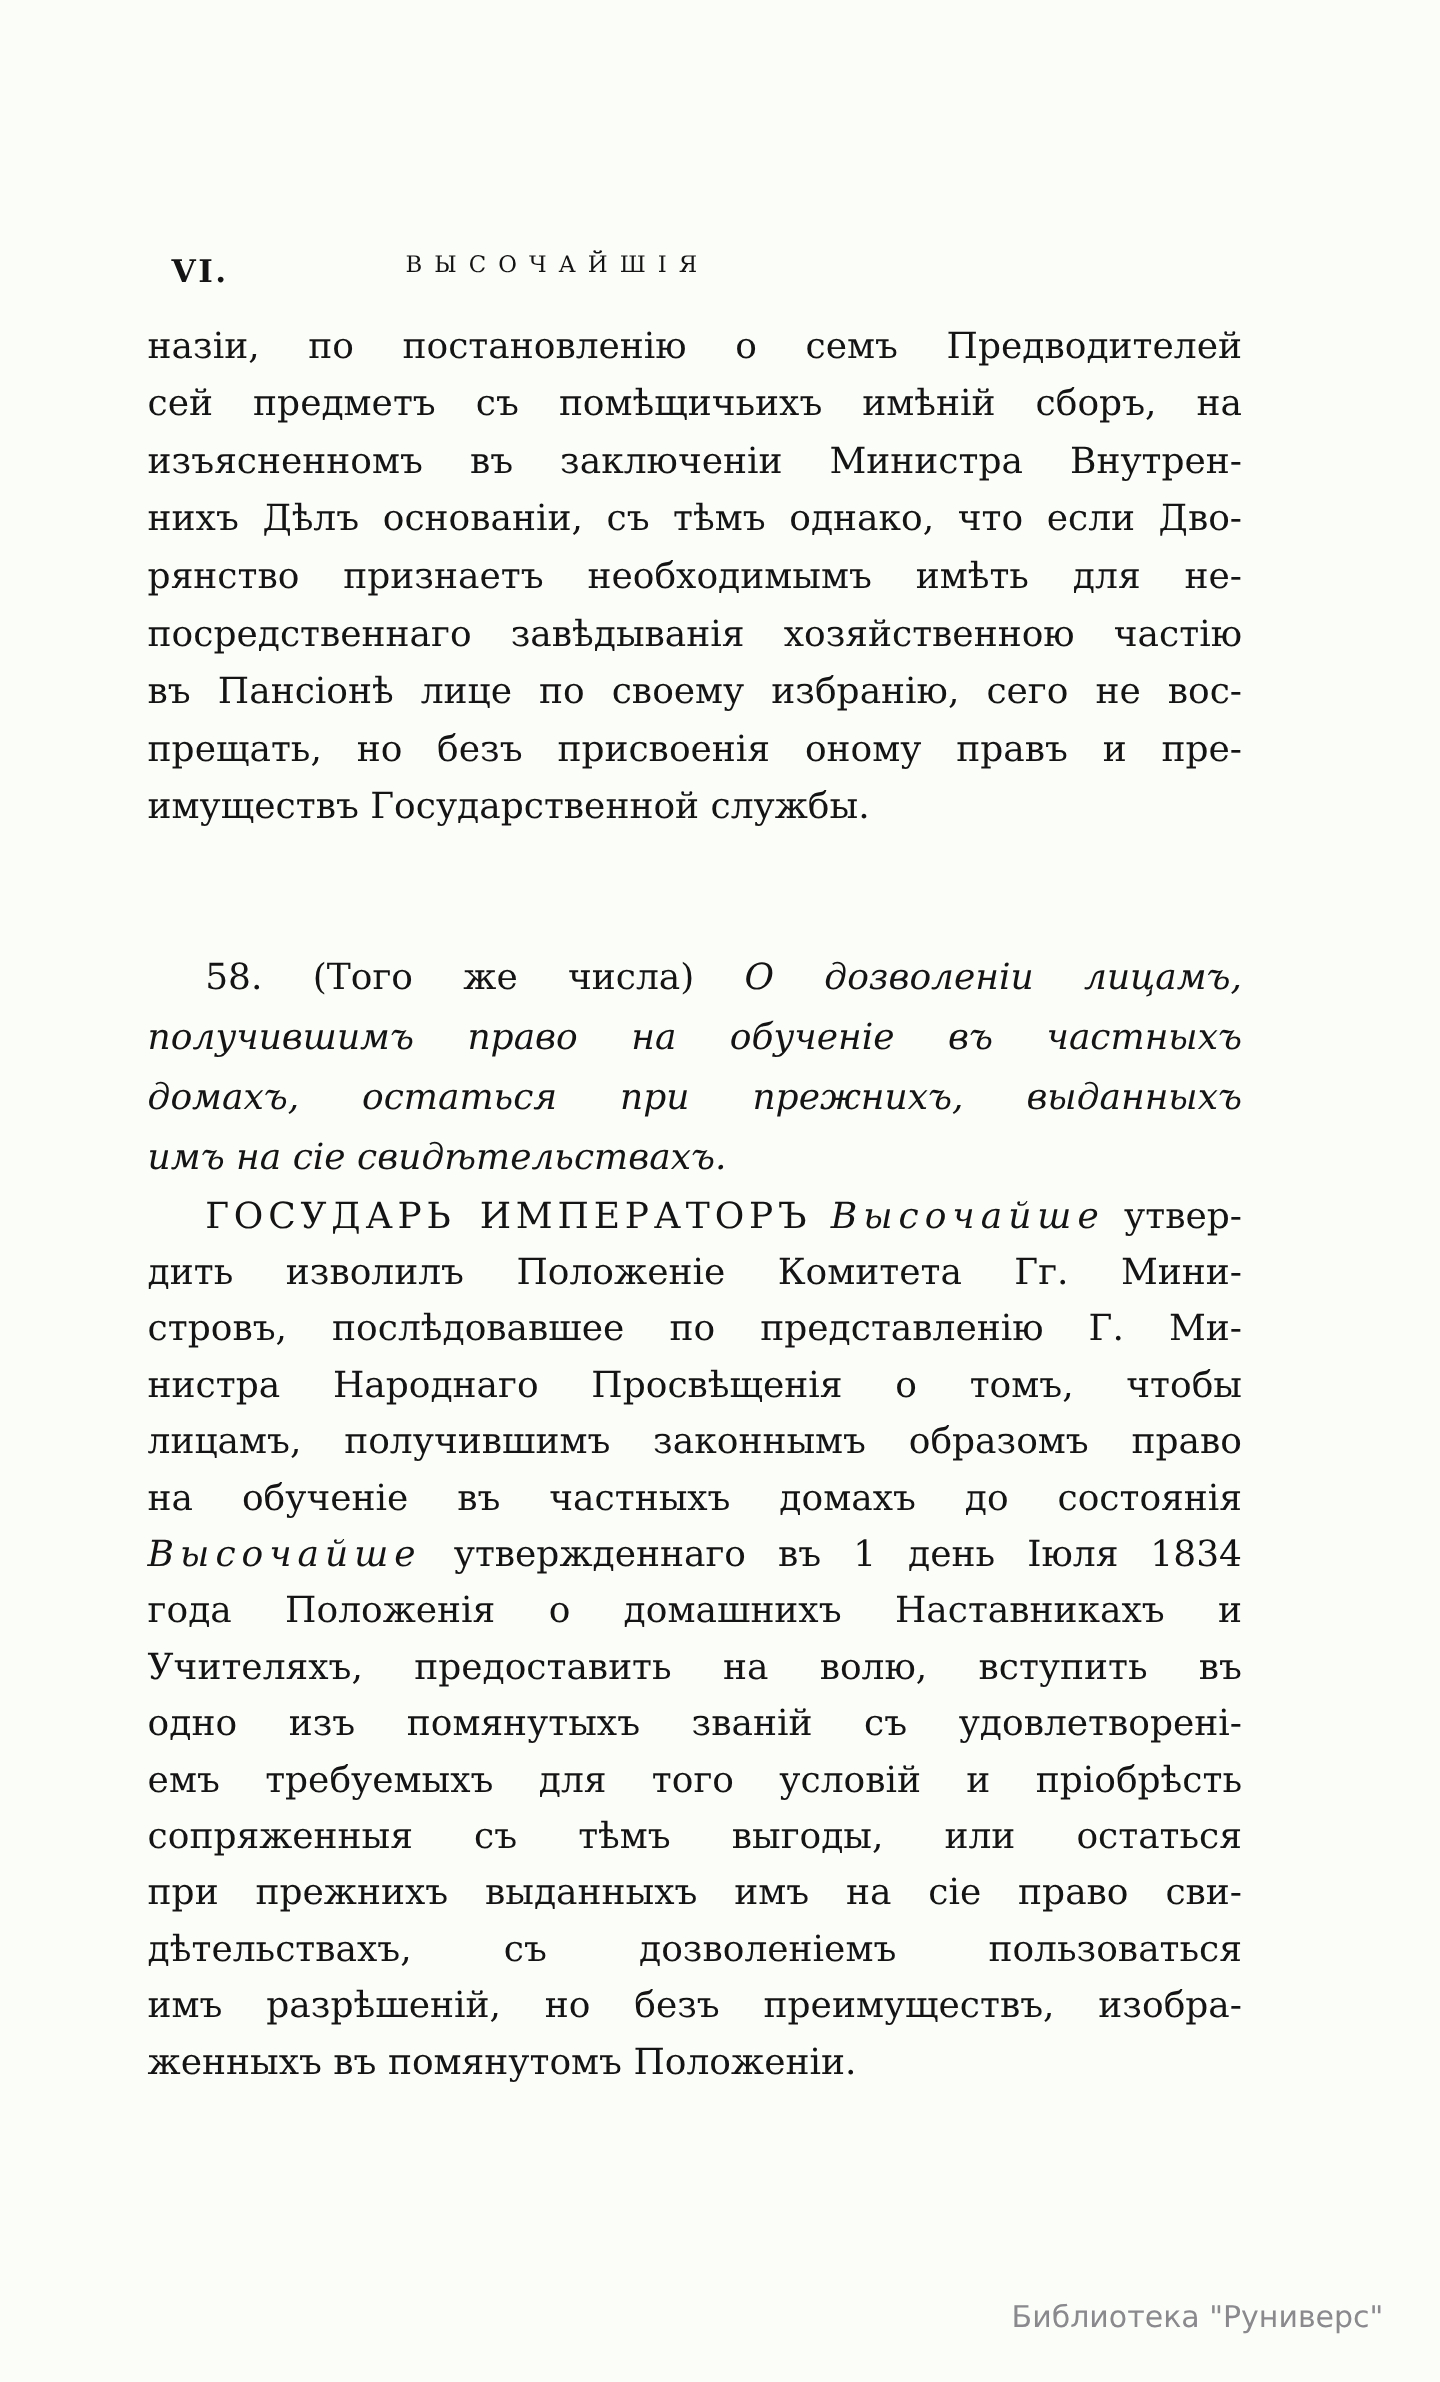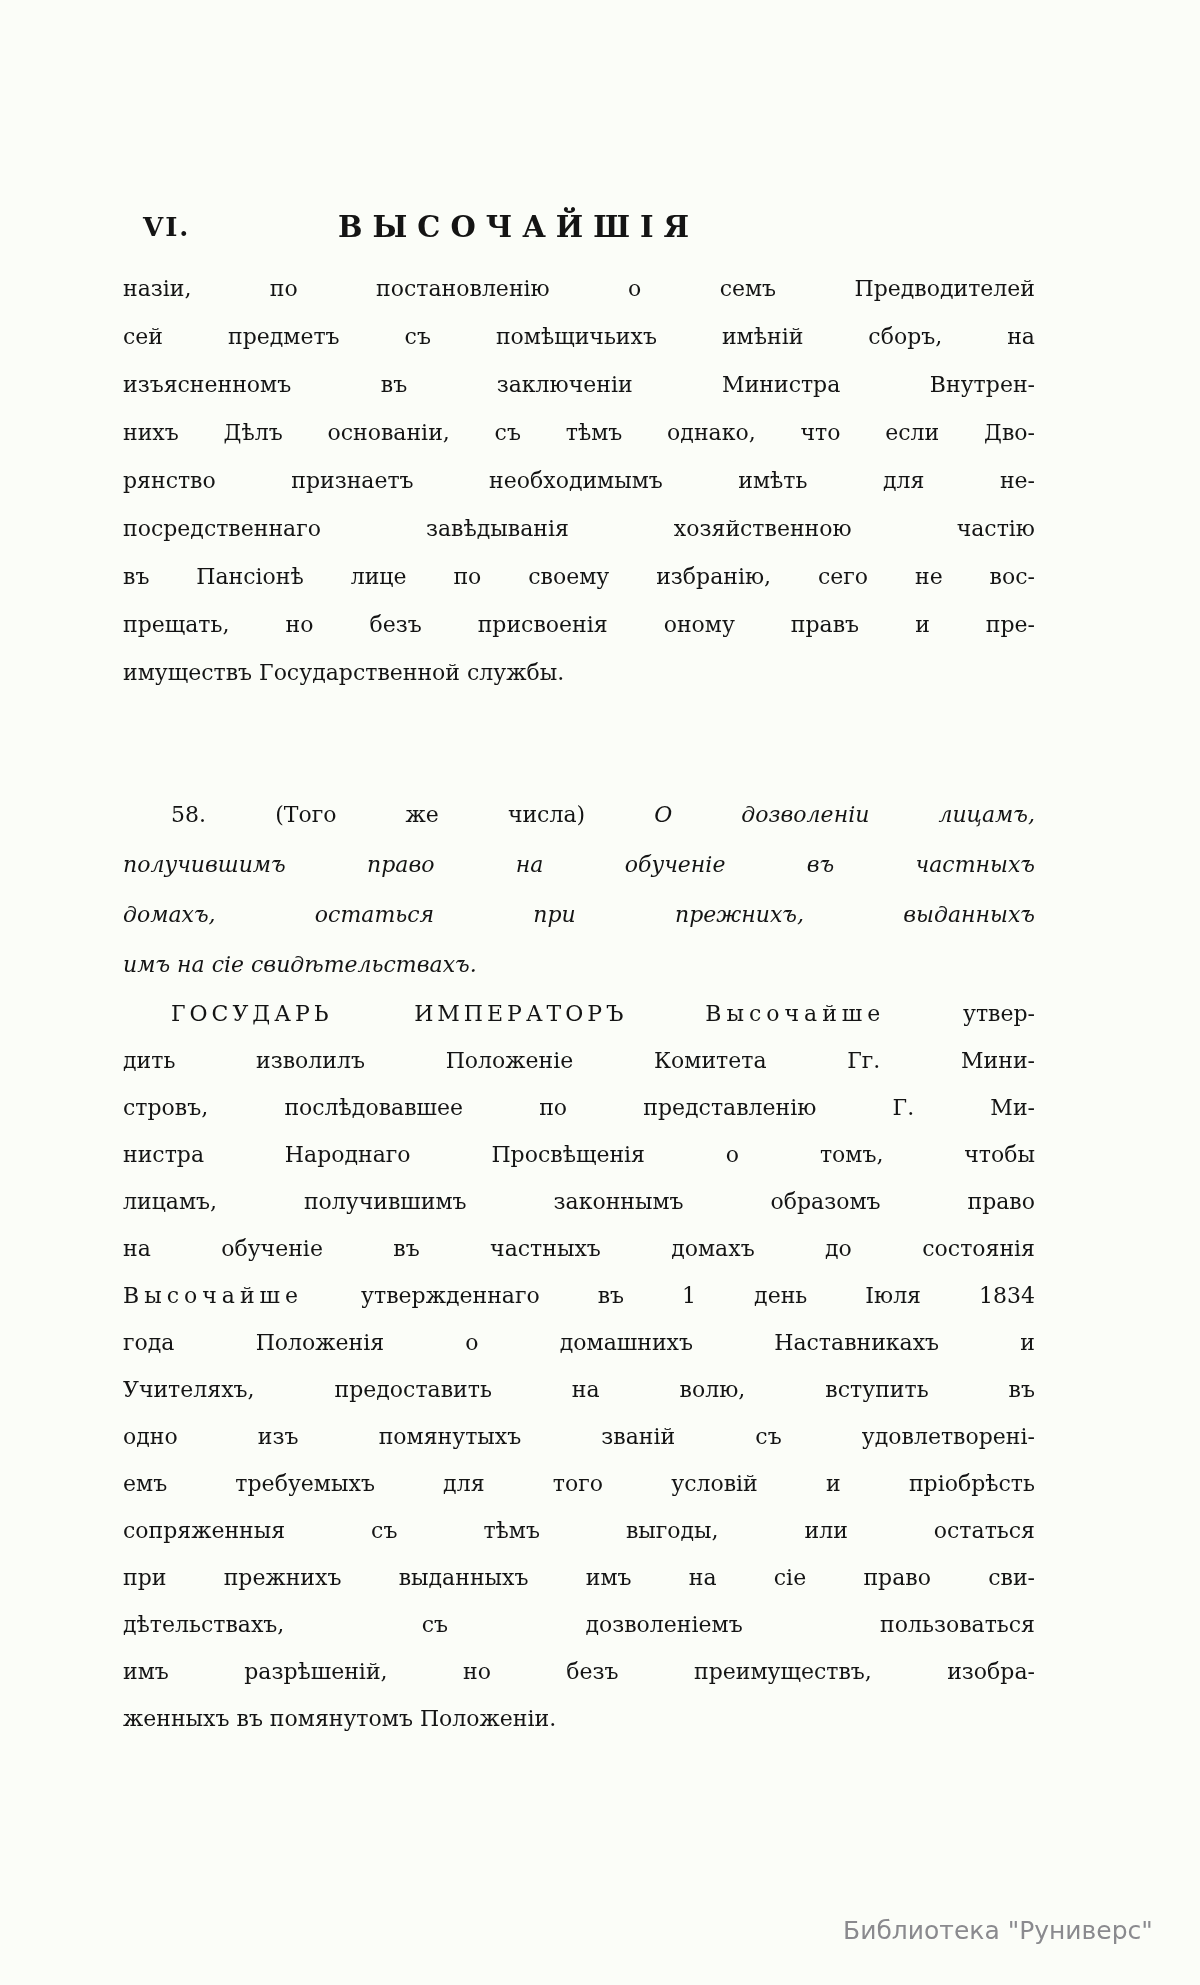--- a/index.html
+++ b/index.html
@@ -13,40 +13,40 @@
   }
   .page { position: absolute; inset: 0; }
 
   .header { position: absolute; top: 210px; left: 0; width: 1200px; height: 46px; }
   .page-num {
     position: absolute; left: 143px; top: 2px;
     font-size: 26px; font-weight: bold; letter-spacing: 2px;
   }
   .running-title {
     position: absolute; left: 338px; top: 0;
-    font-size: 29px; font-weight: bold; letter-spacing: 10px;
+    font-size: 19px; font-weight: normal; letter-spacing: 10px;
     white-space: nowrap;
   }
 
   .textblock {
     position: absolute; left: 123px; width: 912px;
   }
   .line {
     text-align: justify;
     text-align-last: justify;
     white-space: normal;
-    font-size: 22px;
+    font-size: 30px;
   }
   .p1 { top: 265px; line-height: 48px; }
   .s88 { top: 790px; line-height: 50px; }
   .p3 { top: 990px; line-height: 47px; }
   .line.lastline { text-align-last: left; }
   .line.indent { text-indent: 48px; }
   .it { font-style: italic; }
-  .sp  { letter-spacing: 5px; }
+  .sp  { letter-spacing: 5px; font-style: italic; }
   .caps-sp { letter-spacing: 4px; }
 
   .watermark {
     position: absolute; left: 843px; top: 1916px;
     font-family: "DejaVu Sans", "Liberation Sans", sans-serif;
     font-size: 25px; color: #8a8a8e;
     white-space: nowrap;
   }
 </style>
 </head>

